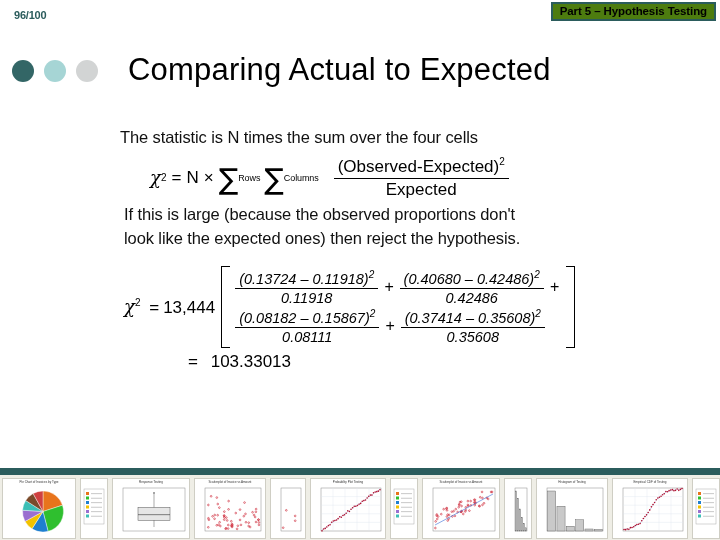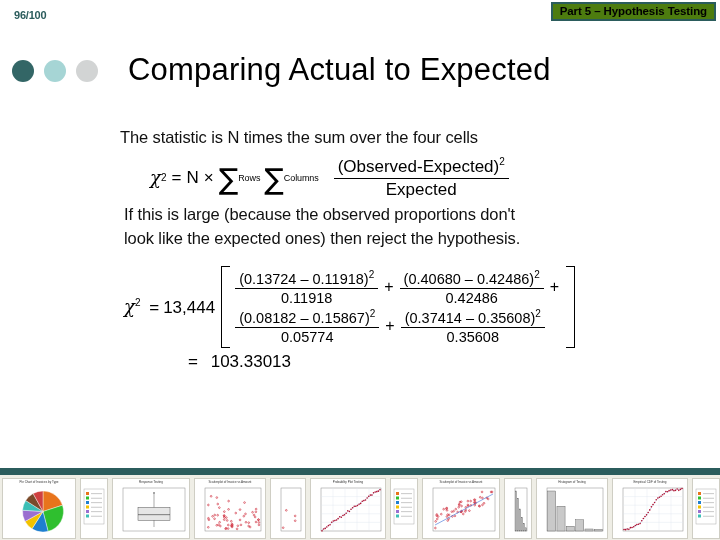--- a/index.html
+++ b/index.html
@@ -138,20 +138,21 @@
     font-size: 17px;
   }
   #eq-2-lhs {
     font-size: 17px;
     white-space: nowrap;
     padding-right: 6px;
   }
   .bracket {
     display: flex;
     align-items: stretch;
+    font-style: italic;
   }
   .bracket-left, .bracket-right {
     width: 8px;
     border-top: 1.6px solid #000;
     border-bottom: 1.6px solid #000;
   }
   .bracket-left  { border-left: 1.6px solid #000; }
   .bracket-right { border-right: 1.6px solid #000; }
   .bracket-inner {
     display: flex;
@@ -277,21 +278,21 @@
           <span class="frac small-frac">
             <span class="num"><span>(0.40680 – 0.42486)</span><span class="sup">2</span></span>
             <span class="den">0.42486</span>
           </span>
           <span class="op">+</span>
         </span>
 
         <span class="term-row">
           <span class="frac small-frac">
             <span class="num"><span>(0.08182 – 0.15867)</span><span class="sup">2</span></span>
-            <span class="den">0.05774</span>
+            <span class="den">0.08111</span>
           </span>
           <span class="op">+</span>
           <span class="frac small-frac">
             <span class="num"><span>(0.37414 – 0.35608)</span><span class="sup">2</span></span>
             <span class="den">0.35608</span>
           </span>
         </span>
 
       </span>
       <span class="bracket-right"></span>

